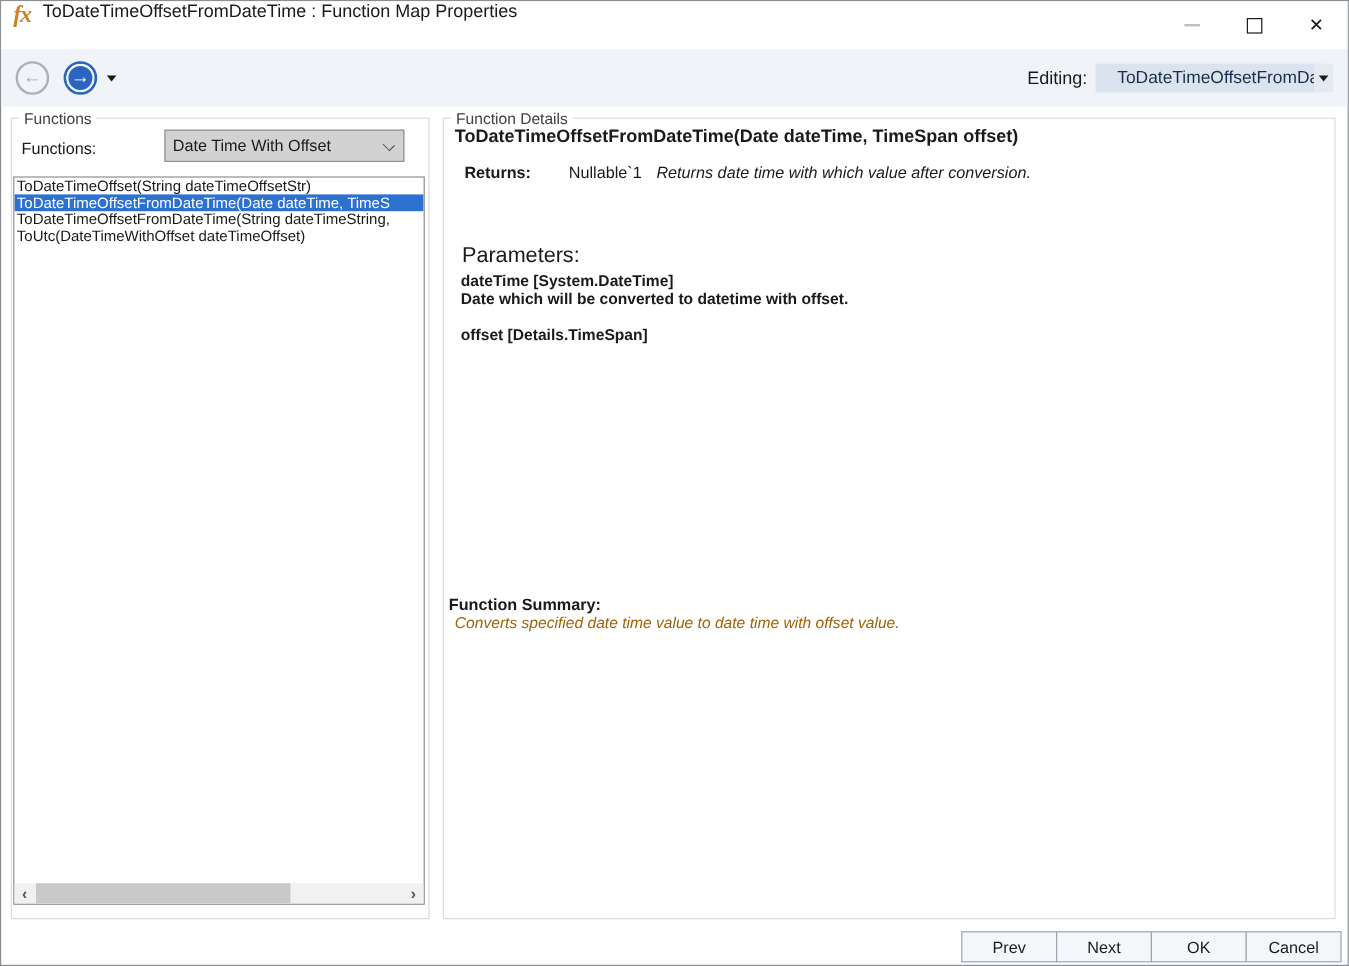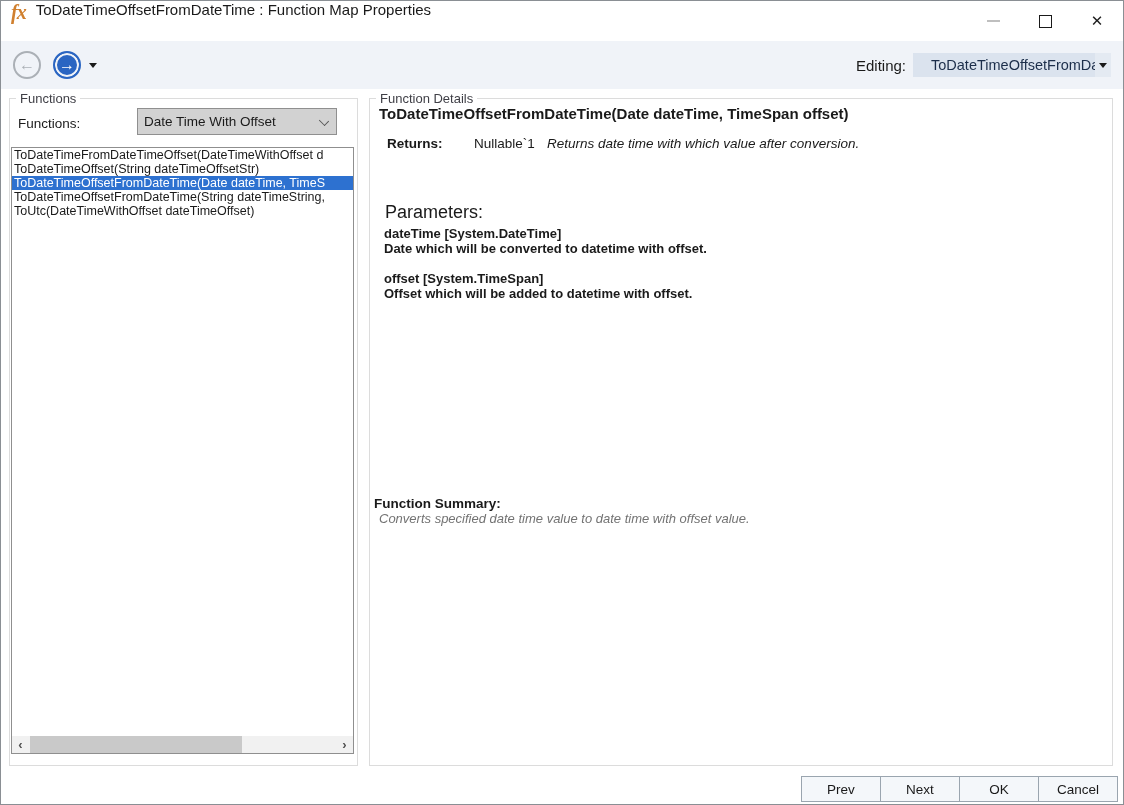--- a/index.html
+++ b/index.html
@@ -106,21 +106,21 @@
   .sig { position: absolute; left: 9px; top: 6px; font-size: 15px; font-weight: bold; color: #1a1a1a; }
   .ret-row { position: absolute; left: 17px; top: 37px; font-size: 13.5px; color: #1a1a1a; }
   .ret-label { font-weight: bold; }
   .ret-type { position: absolute; left: 87px; top: 0; white-space: nowrap; }
   .ret-desc { position: absolute; left: 160px; top: 0; font-style: italic; white-space: nowrap; }
   .params-label { position: absolute; left: 15px; top: 103px; font-size: 18px; font-weight: normal; color: #1a1a1a; }
   .param-block { position: absolute; left: 14px; font-size: 13px; color: #1a1a1a; line-height: 14.5px; font-weight: bold; }
   .param-1 { top: 128px; }
   .param-2 { top: 173px; }
   .summary-label { position: absolute; left: 4px; top: 397px; font-size: 13.5px; font-weight: bold; color: #1a1a1a; }
-  .summary-text { position: absolute; left: 9px; top: 412px; font-size: 13px; font-style: italic; color: #737373; }
+  .summary-text { position: absolute; left: 9px; top: 412px; font-size: 13px; font-style: italic; color: #a16207; }
   
   .footer-buttons { position: absolute; right: 5px; bottom: 2px; display: flex; justify-content: space-between; }
   .dlg-btn {
     width: 80px; height: 26px; background: #f4f7fa; border: 1px solid #9aa5af;
     font-family: "Liberation Sans", sans-serif; font-size: 13.5px; color: #1a1a1a;
     margin-left: -1px; text-align: center; line-height: 24px;
   }
 </style>
 </head>
 <body>
@@ -154,21 +154,20 @@
 
   <div class="groupbox gb-functions">
     <span class="gb-legend">Functions</span>
     <span class="cat-label">Functions:</span>
     <div class="cat-combo">
       <span>Date Time With Offset</span>
       <span class="cat-chevron"></span>
     </div>
 
     <div class="func-list">
-      <div class="list-item">ToDateTimeFromDateTimeOffset(DateTimeWithOffset d</div>
       <div class="list-item">ToDateTimeOffset(String dateTimeOffsetStr)</div>
       <div class="list-item selected">ToDateTimeOffsetFromDateTime(Date dateTime, TimeS</div>
       <div class="list-item">ToDateTimeOffsetFromDateTime(String dateTimeString,</div>
       <div class="list-item">ToUtc(DateTimeWithOffset dateTimeOffset)</div>
 
       <div class="hscroll">
         <span class="hs-arrow" style="position:absolute;left:0;">‹</span>
         <span class="hs-thumb"></span>
         <span class="hs-arrow" style="position:absolute;right:0;">›</span>
       </div>
@@ -185,22 +184,21 @@
       <span class="ret-desc">Returns date time with which value after conversion.</span>
     </div>
 
     <div class="params-label">Parameters:</div>
 
     <div class="param-block param-1">
       <div>dateTime [System.DateTime]</div>
       <div>Date which will be converted to datetime with offset.</div>
     </div>
     <div class="param-block param-2">
-      <div>offset [System.TimeSpan]</div>
-      <div>Offset which will be added to datetime with offset.</div>
+      <div>offset [Details.TimeSpan]</div>
     </div>
 
     <div class="summary-label">Function Summary:</div>
     <div class="summary-text">Converts specified date time value to date time with offset value.</div>
   </div>
 
   <div class="footer-buttons">
     <button class="dlg-btn">Prev</button>
     <button class="dlg-btn">Next</button>
     <button class="dlg-btn">OK</button>

